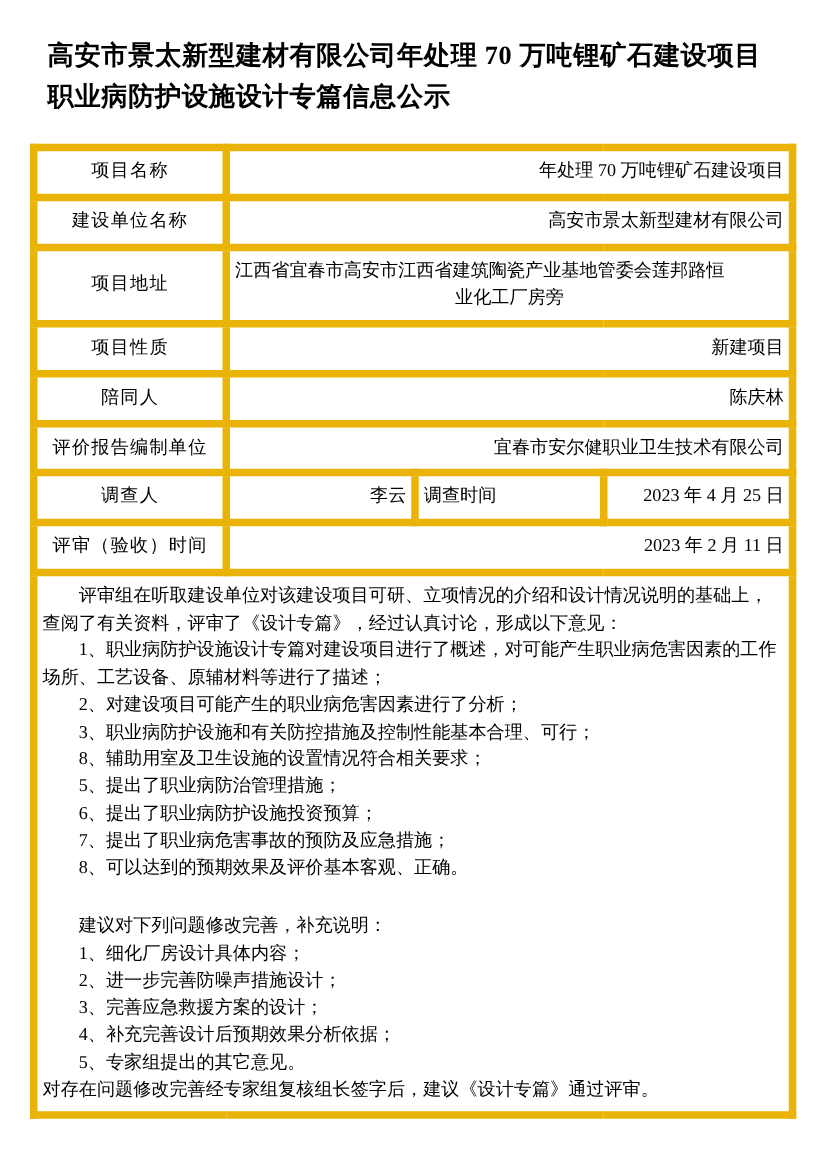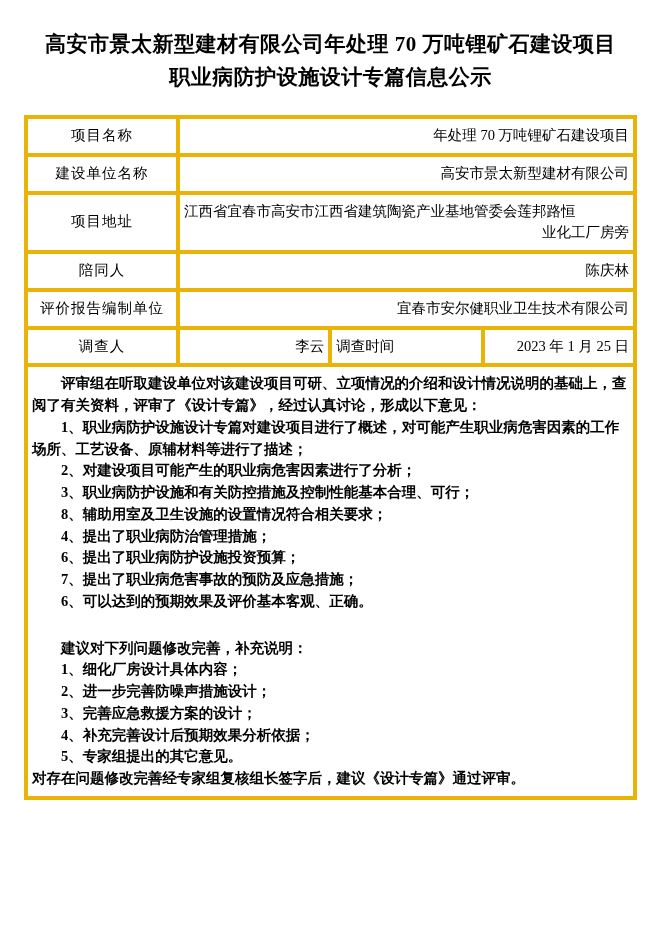--- a/index.html
+++ b/index.html
@@ -14,34 +14,33 @@
     color: #000000;
     overflow: hidden;
   }
   .page {
     width: 661px;
     height: 934px;
     box-sizing: border-box;
     padding: 28px 24px 10px 24px;
   }
   .doc-title {
-    text-align: center;
     font-size: 21px;
     font-weight: bold;
     line-height: 1.55;
     letter-spacing: 0.5px;
     margin: 0 14px 22px 14px;
   }
   table.info {
     width: 100%;
     border-collapse: collapse;
     table-layout: fixed;
   }
   table.info td {
-    border: 4px solid #eab308;
+    border: 6px solid #eab308;
     font-size: 14.5px;
     padding: 6px 4px;
     vertical-align: middle;
     line-height: 1.5;
   }
   td.label {
     text-align: center;
     width: 140px;
     letter-spacing: 1px;
   }
@@ -55,35 +54,34 @@
     padding-right: 20px;
     margin-top: 40px;
   }
   .addr-inner {
     display: block;
     text-align: justify;
     text-align-last: left;
   }
   .addr-line2 {
     display: block;
-    text-align: right;
+    text-align: center;
   }
   td.mid-label {
     width: 160px;
   }
   .opinion-cell {
     font-size: 14.5px;
     line-height: 1.72;
     padding: 8px 10px 10px 10px;
     vertical-align: top;
     text-align: left;
   }
   .opinion-cell p {
     margin: 0;
-    font-weight: bold;
   }
   .indent2 {
     text-indent: 2em;
   }
   .blank-line {
     height: 1.72em;
   }
 </style>
 </head>
 <body>
@@ -103,44 +101,52 @@
         <td class="value" colspan="3">高安市景太新型建材有限公司</td>
       </tr>
       <tr>
         <td class="label">项目地址</td>
         <td class="addr" colspan="3">
           <span class="addr-inner">江西省宜春市高安市江西省建筑陶瓷产业基地管委会莲邦路恒</span>
           <span class="addr-line2">业化工厂房旁</span>
         </td>
       </tr>
       <tr>
+        <td class="label">项目性质</td>
+        <td class="value" colspan="3">新建项目</td>
+      </tr>
+      <tr>
         <td class="label">陪同人</td>
         <td class="value" colspan="3">陈庆林</td>
       </tr>
       <tr>
         <td class="label">评价报告编制单位</td>
         <td class="value" colspan="3">宜春市安尔健职业卫生技术有限公司</td>
       </tr>
       <tr>
         <td class="label">调查人</td>
         <td class="value">李云</td>
         <td class="mid-label">调查时间</td>
-        <td class="value">2023 年 1 月 25 日</td>
+        <td class="value">2023 年 4 月 25 日</td>
+      </tr>
+      <tr>
+        <td class="label">评审（验收）时间</td>
+        <td class="value" colspan="3">2023 年 2 月 11 日</td>
       </tr>
       <tr>
         <td class="opinion-cell" colspan="4">
           <p class="indent2">评审组在听取建设单位对该建设项目可研、立项情况的介绍和设计情况说明的基础上，查阅了有关资料，评审了《设计专篇》，经过认真讨论，形成以下意见：</p>
           <p class="indent2">1、职业病防护设施设计专篇对建设项目进行了概述，对可能产生职业病危害因素的工作场所、工艺设备、原辅材料等进行了描述；</p>
           <p class="indent2">2、对建设项目可能产生的职业病危害因素进行了分析；</p>
           <p class="indent2">3、职业病防护设施和有关防控措施及控制性能基本合理、可行；</p>
           <p class="indent2">8、辅助用室及卫生设施的设置情况符合相关要求；</p>
-          <p class="indent2">4、提出了职业病防治管理措施；</p>
+          <p class="indent2">5、提出了职业病防治管理措施；</p>
           <p class="indent2">6、提出了职业病防护设施投资预算；</p>
           <p class="indent2">7、提出了职业病危害事故的预防及应急措施；</p>
-          <p class="indent2">6、可以达到的预期效果及评价基本客观、正确。</p>
+          <p class="indent2">8、可以达到的预期效果及评价基本客观、正确。</p>
           <p class="blank-line">&nbsp;</p>
           <p class="indent2">建议对下列问题修改完善，补充说明：</p>
           <p class="indent2">1、细化厂房设计具体内容；</p>
           <p class="indent2">2、进一步完善防噪声措施设计；</p>
           <p class="indent2">3、完善应急救援方案的设计；</p>
           <p class="indent2">4、补充完善设计后预期效果分析依据；</p>
           <p class="indent2">5、专家组提出的其它意见。</p>
           <p>对存在问题修改完善经专家组复核组长签字后，建议《设计专篇》通过评审。</p>
         </td>
       </tr>

